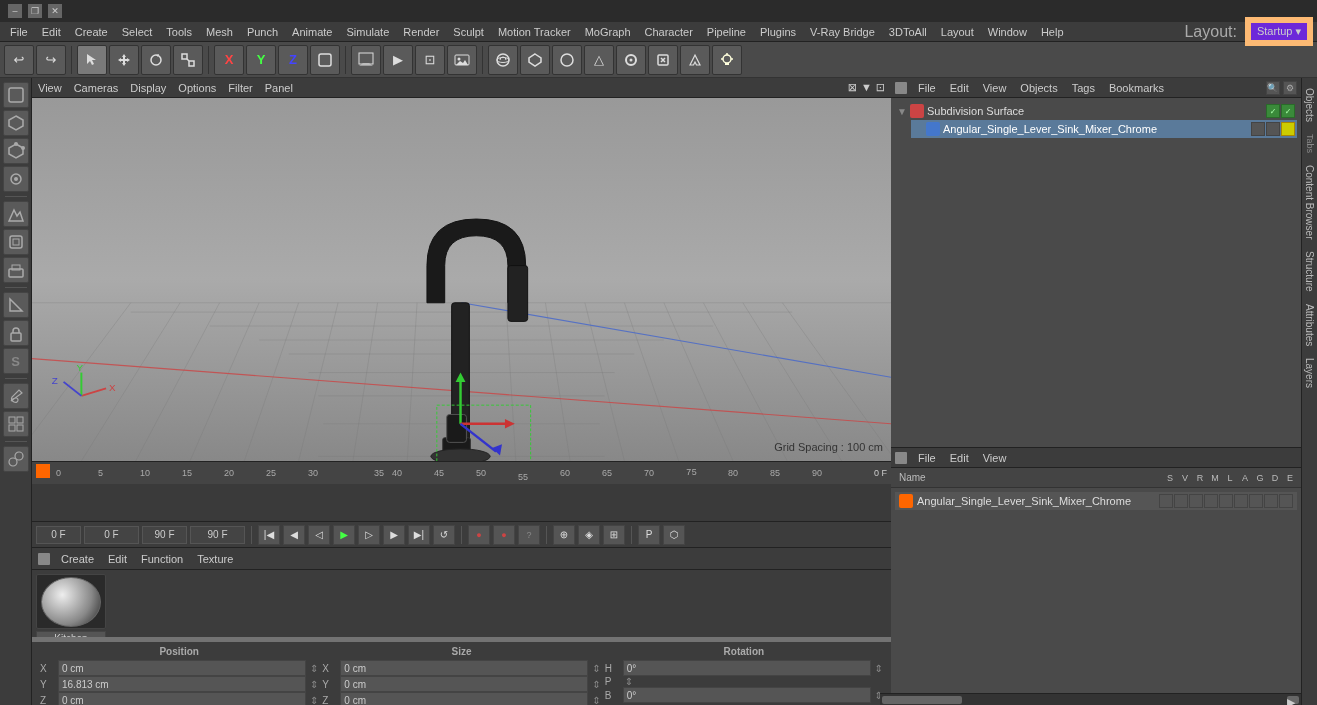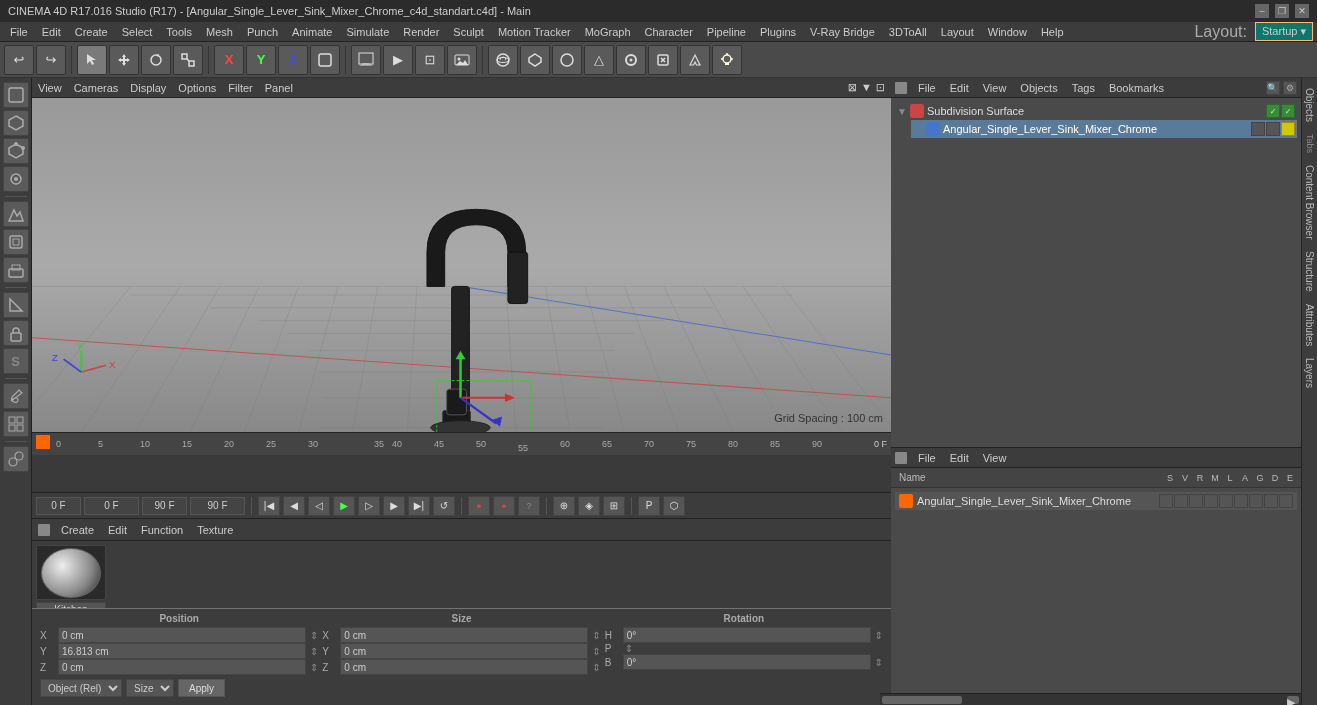--- a/index.html
+++ b/index.html
@@ -171,21 +171,20 @@
     .tree-arrow { font-size: 10px; color: #888; width: 10px; }
     .tree-icon { width: 16px; height: 16px; background: #5a8ac0; display: flex; align-items: center; justify-content: center; font-size: 9px; color: #fff; border-radius: 2px; flex-shrink: 0; }
     .tree-icon.subdiv { background: #c04444; }
     .tree-label { color: #ddd; flex: 1; }
     .tree-badges { display: flex; gap: 1px; }
   </style>
 </head>
 <body>
 
 <div id="titlebar">
-  <span>CINEMA 4D R17.016 Studio (R17) - [Angular_Single_Lever_Sink_Mixer_Chrome_c4d_standart.c4d] - Main</span>
   <div class="win-btns">
     <div class="win-btn">–</div>
     <div class="win-btn">❐</div>
     <div class="win-btn">✕</div>
   </div>
 </div>
 
 <div id="menubar">
   <span>File</span>
   <span>Edit</span>
@@ -202,21 +201,21 @@
   <span>MoGraph</span>
   <span>Character</span>
   <span>Pipeline</span>
   <span>Plugins</span>
   <span>V-Ray Bridge</span>
   <span>3DToAll</span>
   <span>Layout</span>
   <span>Window</span>
   <span>Help</span>
   <span style="margin-left:auto; color:#aaa; font-size:16px;">Layout:</span>
-  <span style="background:#0f766e; padding:2px 6px; border:1px solid #fdba74; color:#ccc; font-size:11px; cursor:pointer;">Startup ▾</span>
+  <span style="background:#6d28d9; padding:2px 6px; border:6px solid #fdba74; color:#ccc; font-size:11px; cursor:pointer;">Startup ▾</span>
 </div>
 
 <div id="toolbar">
 
   <div class="tool-btn">↩</div>
   <div class="tool-btn">↪</div>
   <div class="tool-separator"></div>
 
   <div class="tool-btn active">
     <svg width="16" height="16" viewBox="0 0 16 16">
@@ -514,21 +513,21 @@
           <span style="position:absolute; left:234px;">25</span>
           <span style="position:absolute; left:276px;">30</span>
           <span style="position:absolute; left:318px;margin-left:24px;">35</span>
           <span style="position:absolute; left:360px;">40</span>
           <span style="position:absolute; left:402px;">45</span>
           <span style="position:absolute; left:444px;">50</span>
           <span style="position:absolute; left:486px;margin-top:8px;">55</span>
           <span style="position:absolute; left:528px;">60</span>
           <span style="position:absolute; left:570px;">65</span>
           <span style="position:absolute; left:612px;">70</span>
-          <span style="position:absolute; left:654px;">75</span>
+          <span style="position:absolute; left:654px;font-family:Liberation Mono, monospace;">75</span>
           <span style="position:absolute; left:696px;">80</span>
           <span style="position:absolute; left:738px;">85</span>
           <span style="position:absolute; left:780px;">90</span>
           <span style="position:absolute; right:4px; color:#ccc;">0 F</span>
         </div>
       </div>
       <div id="timeline-track" style="height:16px; background:#3a3a3a;"></div>
     </div>
 
     <div id="playback-controls">
@@ -572,21 +571,21 @@
         <div style="display:flex; flex-direction:column; align-items:center; gap:2px;">
 
           <div style="width:70px; height:55px; background:#2a2a2a; border:1px solid #444; display:flex; align-items:center; justify-content:center; border-radius:2px; position:relative; overflow:hidden;">
             <div style="width:60px; height:50px; border-radius:50%; background:radial-gradient(circle at 35% 35%, #eee 0%, #bbb 30%, #888 60%, #555 80%, #333 100%); border:1px solid #666;"></div>
           </div>
           <div style="font-size:10px; color:#ccc; text-align:center; background:#555; padding:1px 4px; width:70px; text-align:center; border:1px solid #444;">Kitchen</div>
         </div>
       </div>
     </div>
 
-    <div id="coords-panel" style="background:#3c3c3c; border-top:1px solid #737373; padding:4px 8px; height:97px;">
+    <div id="coords-panel" style="background:#3c3c3c; border-top:5px solid #737373; padding:4px 8px; height:68px;">
       <div style="display:grid; grid-template-columns:1fr 1fr 1fr; gap:4px; margin-bottom:4px;">
 
         <div>
           <div class="coord-header">Position</div>
           <div class="coord-row">
             <span class="coord-label">X</span>
             <input class="coord-input" value="0 cm" style="">
             <span style="font-size:10px; color:#888; margin-left:2px;">⇕</span>
           </div>
           <div class="coord-row">

